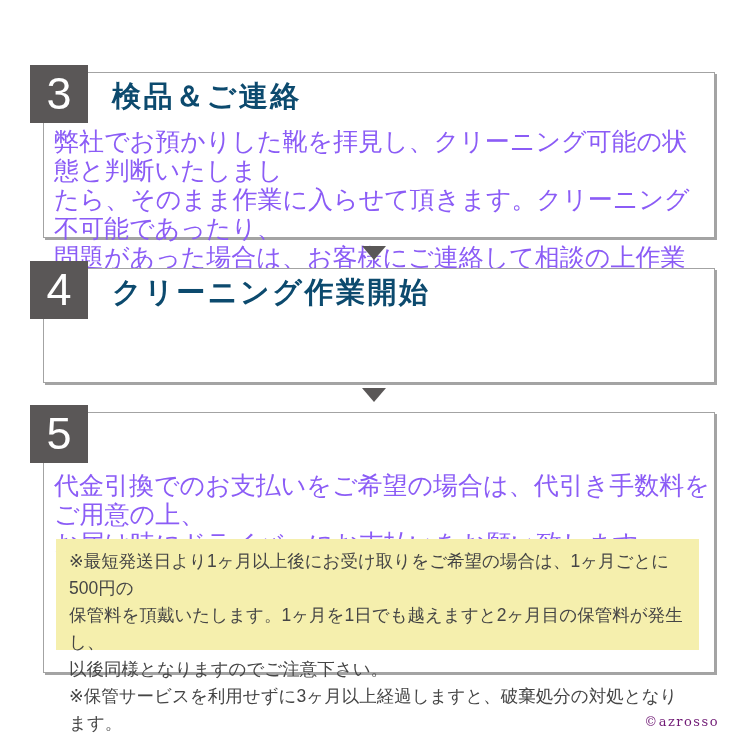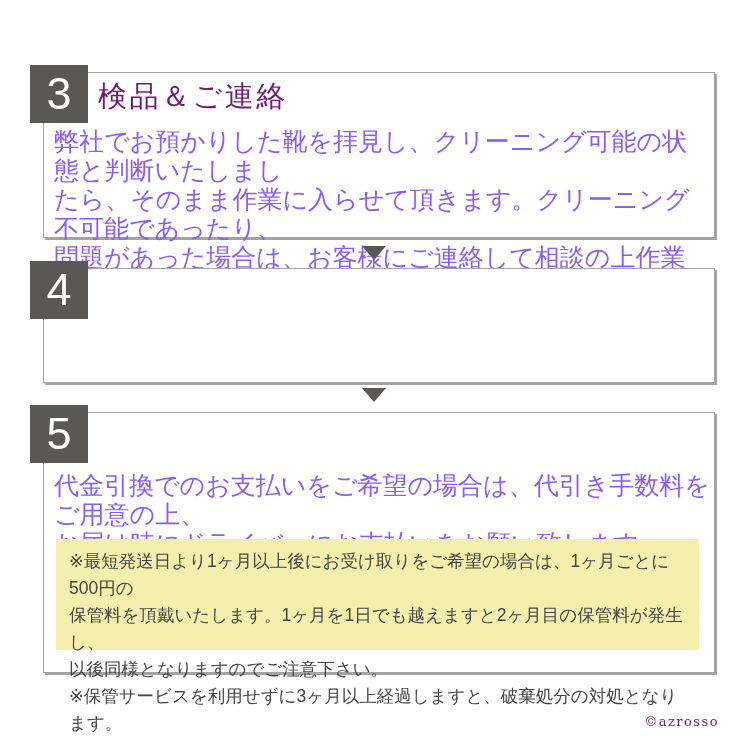--- a/index.html
+++ b/index.html
@@ -31,26 +31,26 @@
     width:58px;height:58px;
     background:#5a5757;
     color:#ffffff;
     font-size:45px;
     line-height:58px;
     text-align:center;
   }
 
   .step-title{
     position:absolute;
-    left:54px;top:4px;
+    left:68px;top:4px;
     margin:0;
     font-size:29px;
-    font-weight:400;
+    font-weight:700;
     letter-spacing:2.5px;
-    color:#701a75;
+    color:#0c4a6e;
     white-space:nowrap;
   }
 
   .step-body{
     position:absolute;
     left:10px;
     margin:0;
     width:656px;
     font-size:25px;
     line-height:29px;
@@ -107,20 +107,21 @@
     <h2 class="step-title">検品＆ご連絡</h2>
     <p class="step-body">弊社でお預かりした靴を拝見し、クリーニング可能の状態と判断いたしまし
 たら、そのまま作業に入らせて頂きます。クリーニング不可能であったり、
 問題があった場合は、お客様にご連絡して相談の上作業に取りかかります。</p>
   </section>
 
   <div class="flow-arrow arrow-1"></div>
 
   <section class="step-box box-2">
     <div class="step-number">4</div>
+    <h2 class="step-title">クリーニング作業開始</h2>
   </section>
 
   <div class="flow-arrow arrow-2"></div>
 
   <section class="step-box box-3">
     <div class="step-number">5</div>
     <p class="step-body">代金引換でのお支払いをご希望の場合は、代引き手数料をご用意の上、
 お届け時にドライバーにお支払いをお願い致します。</p>
     <div class="note-box">
       <p class="note-text">※最短発送日より1ヶ月以上後にお受け取りをご希望の場合は、1ヶ月ごとに500円の

